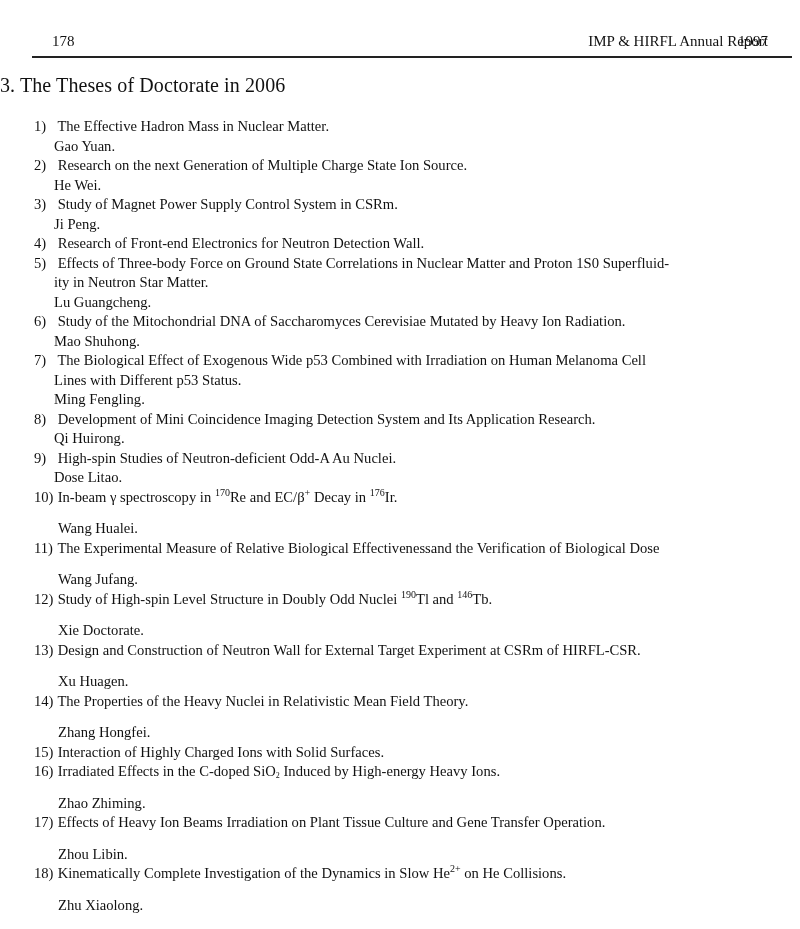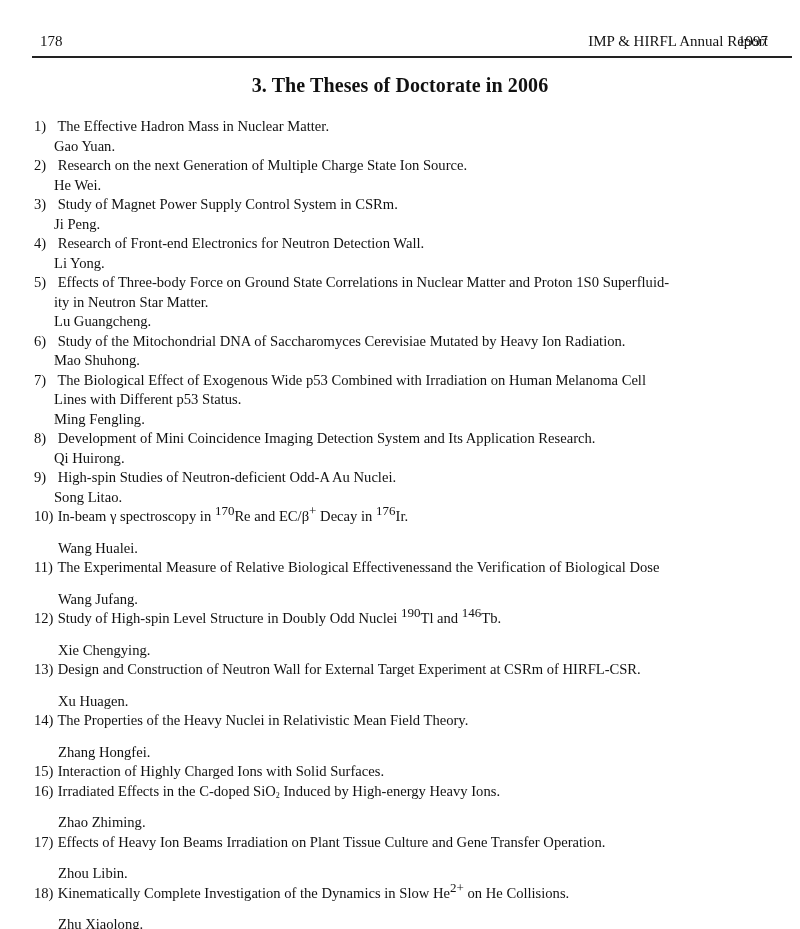--- a/index.html
+++ b/index.html
@@ -4,41 +4,41 @@
   <style>
     html, body { margin: 0; padding: 0; background: #ffffff; }
     body {
       width: 800px; height: 929px; position: relative; overflow: hidden;
       font-family: "Liberation Serif", "DejaVu Serif", serif; color: #111;
     }
     .running-head {
       position: absolute; left: 32px; right: 32px; top: 33px; height: 22px;
       font-size: 15px;
     }
-    .running-head .pn { position: absolute; left: 8px; top: 0; }
+    .running-head .pn { position: absolute; left: 20px; top: 0; }
     .running-head .jt { position: absolute; left: 0; right: 0; text-align: right; top: 0; }
     .running-head .yr { position: absolute; right: 0; top: 0; }
     .rule {
       position: absolute; left: 32px; right: 8px; top: 56px; height: 2px;
       background: #222;
     }
     .section-title {
-      position: absolute; left: 0; right: 0; top: 74px; text-align: center;
-      font-weight: bold; font-size: 20px; letter-spacing: 0.1px;
+      position: absolute; left: 0; right: 0; top: 74px; 
+      font-weight: normal; font-size: 20px; letter-spacing: 0.1px;
     }
     .theses {
       position: absolute; left: 34px; top: 117px; width: 760px;
       list-style: none; margin: 0; padding: 0; font-size: 14.6px;
     }
     .thesis { margin: 0; padding: 0; }
     .line { height: 19.5px; line-height: 19.5px; white-space: nowrap; }
     .num { display: inline-block; min-width: 20px; }
     .indent { padding-left: 20px; }
     .indent2 { padding-left: 24px; margin-top: 12px; }
-    sup { font-size: 13px; line-height: 0; vertical-align: 6px; text-align: right; }
+    sup { font-size: 10px; line-height: 0; vertical-align: 6px; text-align: right; }
     sub { font-size: 8px; line-height: 0; vertical-align: -2px; }
   </style>
 </head>
 <body>
 
 <div class="running-head">
   <span class="pn">178</span>
   <span class="jt">IMP &amp; HIRFL Annual Report</span>
   <span class="yr">1997</span>
 </div>
@@ -58,21 +58,20 @@
     <div class="line indent">He Wei.</div>
   </li>
 
   <li class="thesis">
     <div class="line"><span class="num">3)</span> <span>Study of Magnet Power Supply Control System in CSRm.</span></div>
     <div class="line indent">Ji Peng.</div>
   </li>
 
   <li class="thesis">
     <div class="line"><span class="num">4)</span> <span>Research of Front-end Electronics for Neutron Detection Wall.</span></div>
-    <div class="line indent">Li Yong.</div>
   </li>
 
   <li class="thesis">
     <div class="line"><span class="num">5)</span> <span>Effects of Three-body Force on Ground State Correlations in Nuclear Matter and Proton 1S0 Superfluid-</span></div>
     <div class="line indent">ity in Neutron Star Matter.</div>
     <div class="line indent">Lu Guangcheng.</div>
   </li>
 
   <li class="thesis">
     <div class="line"><span class="num">6)</span> <span>Study of the Mitochondrial DNA of Saccharomyces Cerevisiae Mutated by Heavy Ion Radiation.</span></div>
@@ -85,36 +84,36 @@
     <div class="line indent">Ming Fengling.</div>
   </li>
 
   <li class="thesis">
     <div class="line"><span class="num">8)</span> <span>Development of Mini Coincidence Imaging Detection System and Its Application Research.</span></div>
     <div class="line indent">Qi Huirong.</div>
   </li>
 
   <li class="thesis">
     <div class="line"><span class="num">9)</span> <span>High-spin Studies of Neutron-deficient Odd-A Au Nuclei.</span></div>
-    <div class="line indent">Song Litao.</div>
+    <div class="line indent">Dose Litao.</div>
   </li>
 
   <li class="thesis">
     <div class="line"><span class="num">10)</span> <span><span>In-beam γ spectroscopy in </span><sup>170</sup><span>Re and EC/β</span><sup>+</sup><span> Decay in </span><sup>176</sup><span>Ir.</span></span></div>
     <div class="line indent2">Wang Hualei.</div>
   </li>
 
   <li class="thesis">
     <div class="line"><span class="num">11)</span> <span>The Experimental Measure of Relative Biological Effectivenessand the Verification of Biological Dose</span></div>
     <div class="line indent2">Wang Jufang.</div>
   </li>
 
   <li class="thesis">
     <div class="line"><span class="num">12)</span> <span><span>Study of High-spin Level Structure in Doubly Odd Nuclei </span><sup>190</sup><span>Tl and </span><sup>146</sup><span>Tb.</span></span></div>
-    <div class="line indent2">Xie Chengying.</div>
+    <div class="line indent2">Xie Doctorate.</div>
   </li>
 
   <li class="thesis">
     <div class="line"><span class="num">13)</span> <span>Design and Construction of Neutron Wall for External Target Experiment at CSRm of HIRFL-CSR.</span></div>
     <div class="line indent2">Xu Huagen.</div>
   </li>
 
   <li class="thesis">
     <div class="line"><span class="num">14)</span> <span>The Properties of the Heavy Nuclei in Relativistic Mean Field Theory.</span></div>
     <div class="line indent2">Zhang Hongfei.</div>

